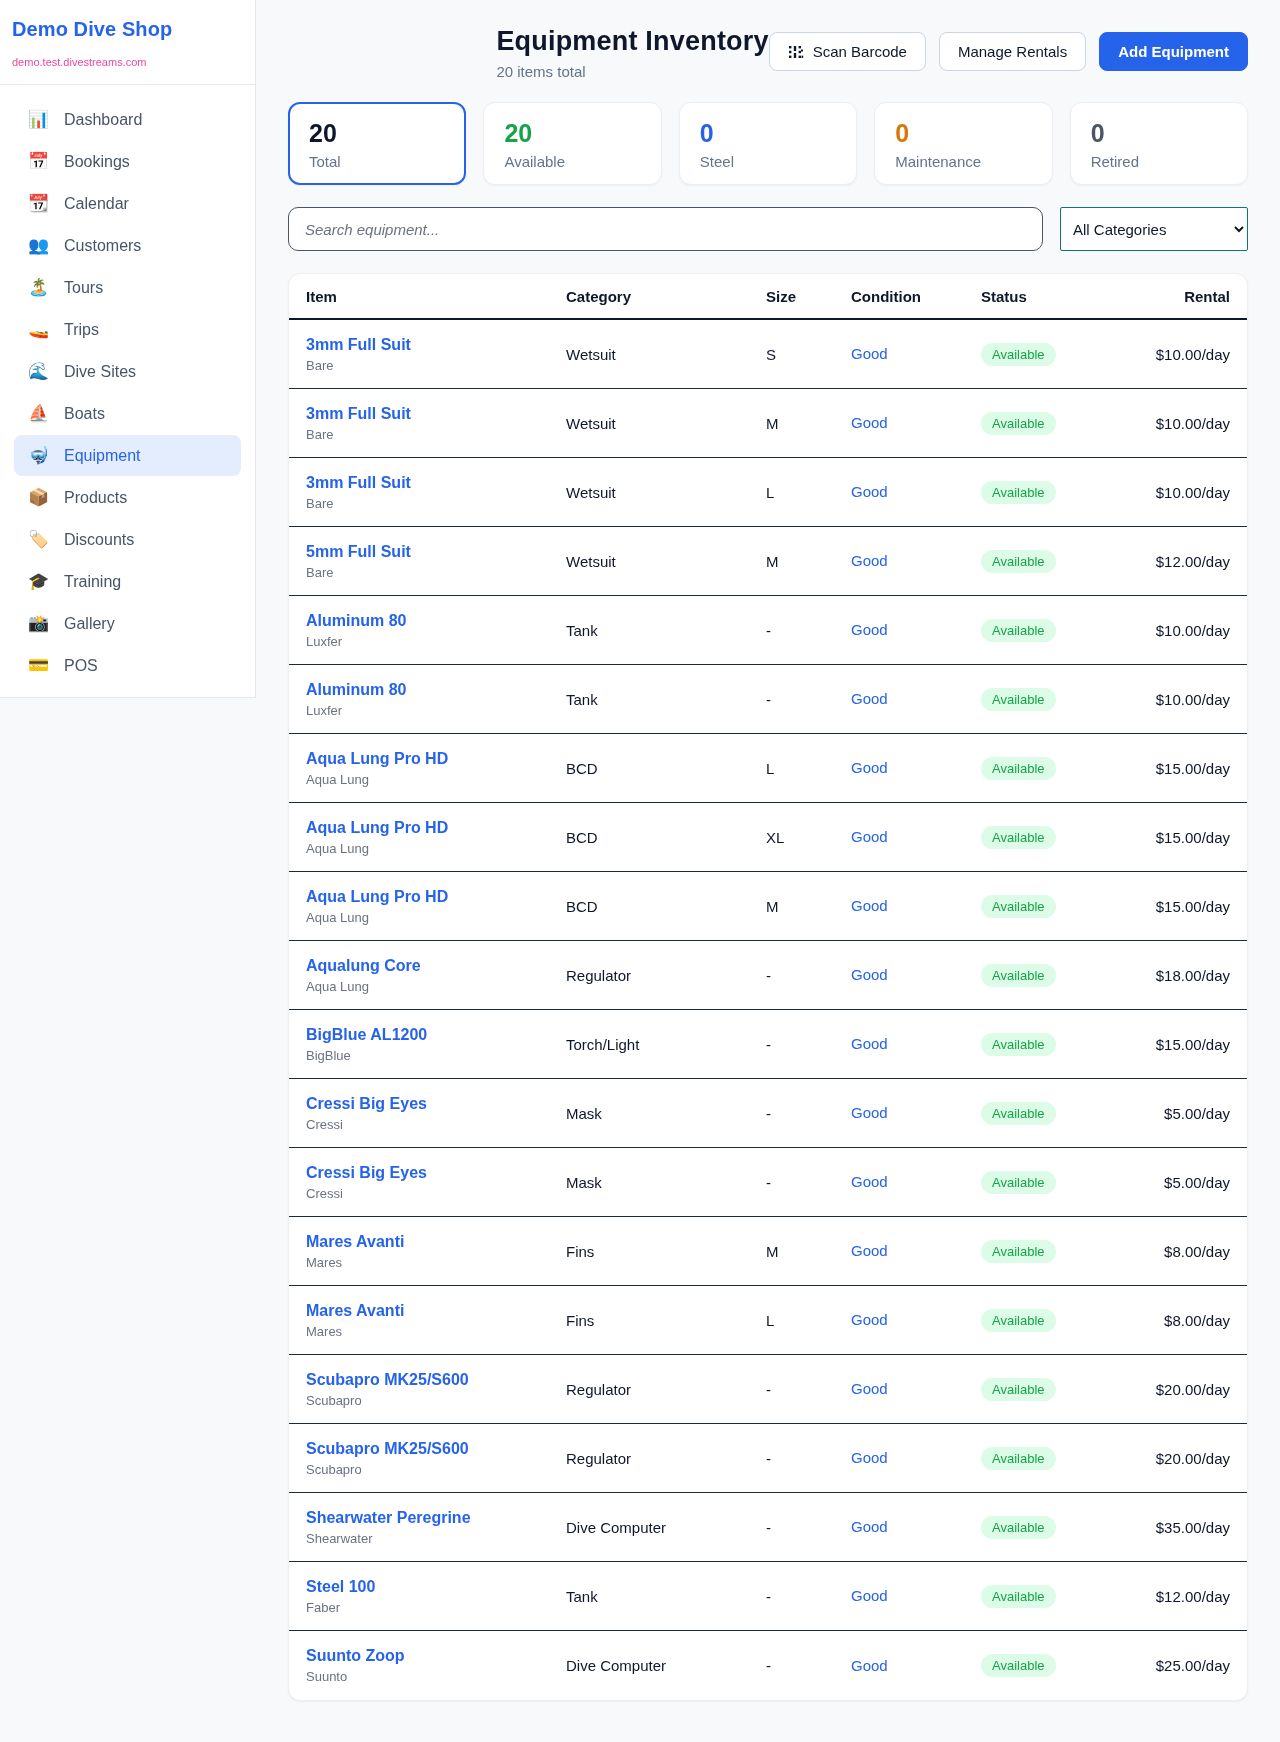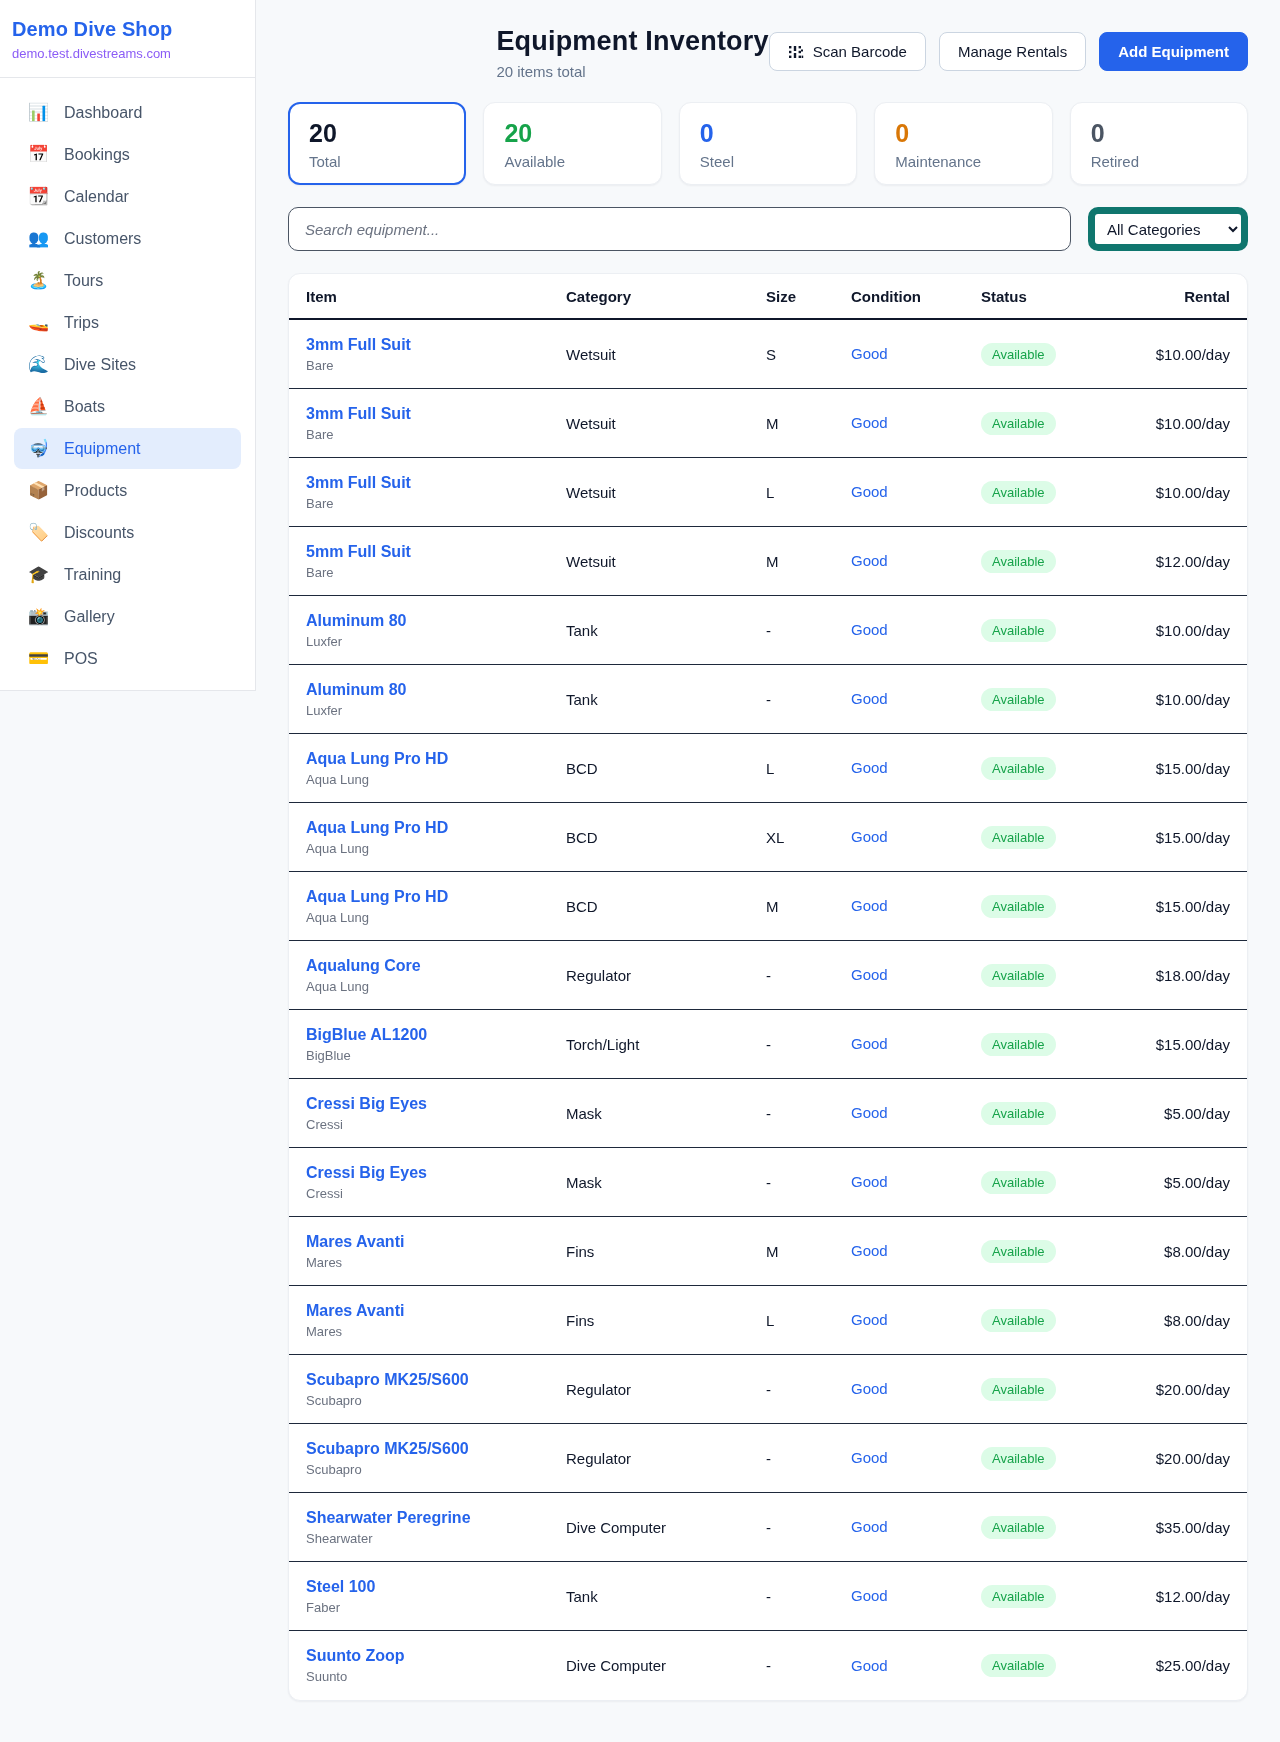--- a/index.html
+++ b/index.html
@@ -13,21 +13,21 @@
   }
   
   .sidebar {
     position:absolute; left:0; top:0; width:256px;
     background:#ffffff;
     border-right:1px solid #e5e7eb;
     border-bottom:1px solid #e5e7eb;
   }
   .brand { padding:18px 12px 16px; border-bottom:1px solid #e5e7eb; }
   .brand-name { font-size:20px; font-weight:800; color:#2563eb; letter-spacing:.1px; }
-  .brand-domain { font-size:13px; color:#8b5cf6; margin-top:5px; }
+  .brand-domain { font-size:11px; color:#ec4899; margin-top:15px; }
   .nav { padding:14px 14px 10px; }
   .nav-item {
     display:flex; align-items:center; gap:14px;
     padding:10px 14px; margin-bottom:1px;
     font-size:16px; color:#475569;
     border-radius:8px; cursor:pointer;
   }
   .nav-item .nav-icon { width:22px; font-size:17px; text-align:center; }
   .nav-item.active { background:#e3edfd; color:#2563eb; font-weight:500; }
   .user-footer {
@@ -71,21 +71,21 @@
   .stat-value { font-size:25px; font-weight:800; line-height:1.2; }
   .stat-label { font-size:15px; color:#64748b; margin-top:5px; }
   
   .filter-row { display:flex; gap:17px; margin-top:22px; }
   .search-input {
     flex:1; height:44px; border:1px solid #4b5563; border-radius:10px;
     padding:0 16px; font-family:inherit; font-size:15px; color:#a16207; background:#fff;font-style:italic;
   }
   .search-input::placeholder { color:#6b7280; }
   .category-select {
-    width:160px; height:44px; border:7px solid #0f766e; border-radius:10px;
+    width:188px; height:44px; border:1px solid #0f766e; border-radius:2px;
     background:#fff; font-family:inherit; font-size:15px; color:#0f172a; padding:0 8px; cursor:pointer;
   }
   
   .table-card {
     margin-top:22px; background:#ffffff;
     border:1px solid #eceff3; border-radius:12px;
     box-shadow:0 1px 2px rgba(15,23,42,.05);
     overflow:hidden;
   }
   .t-head, .t-row {

